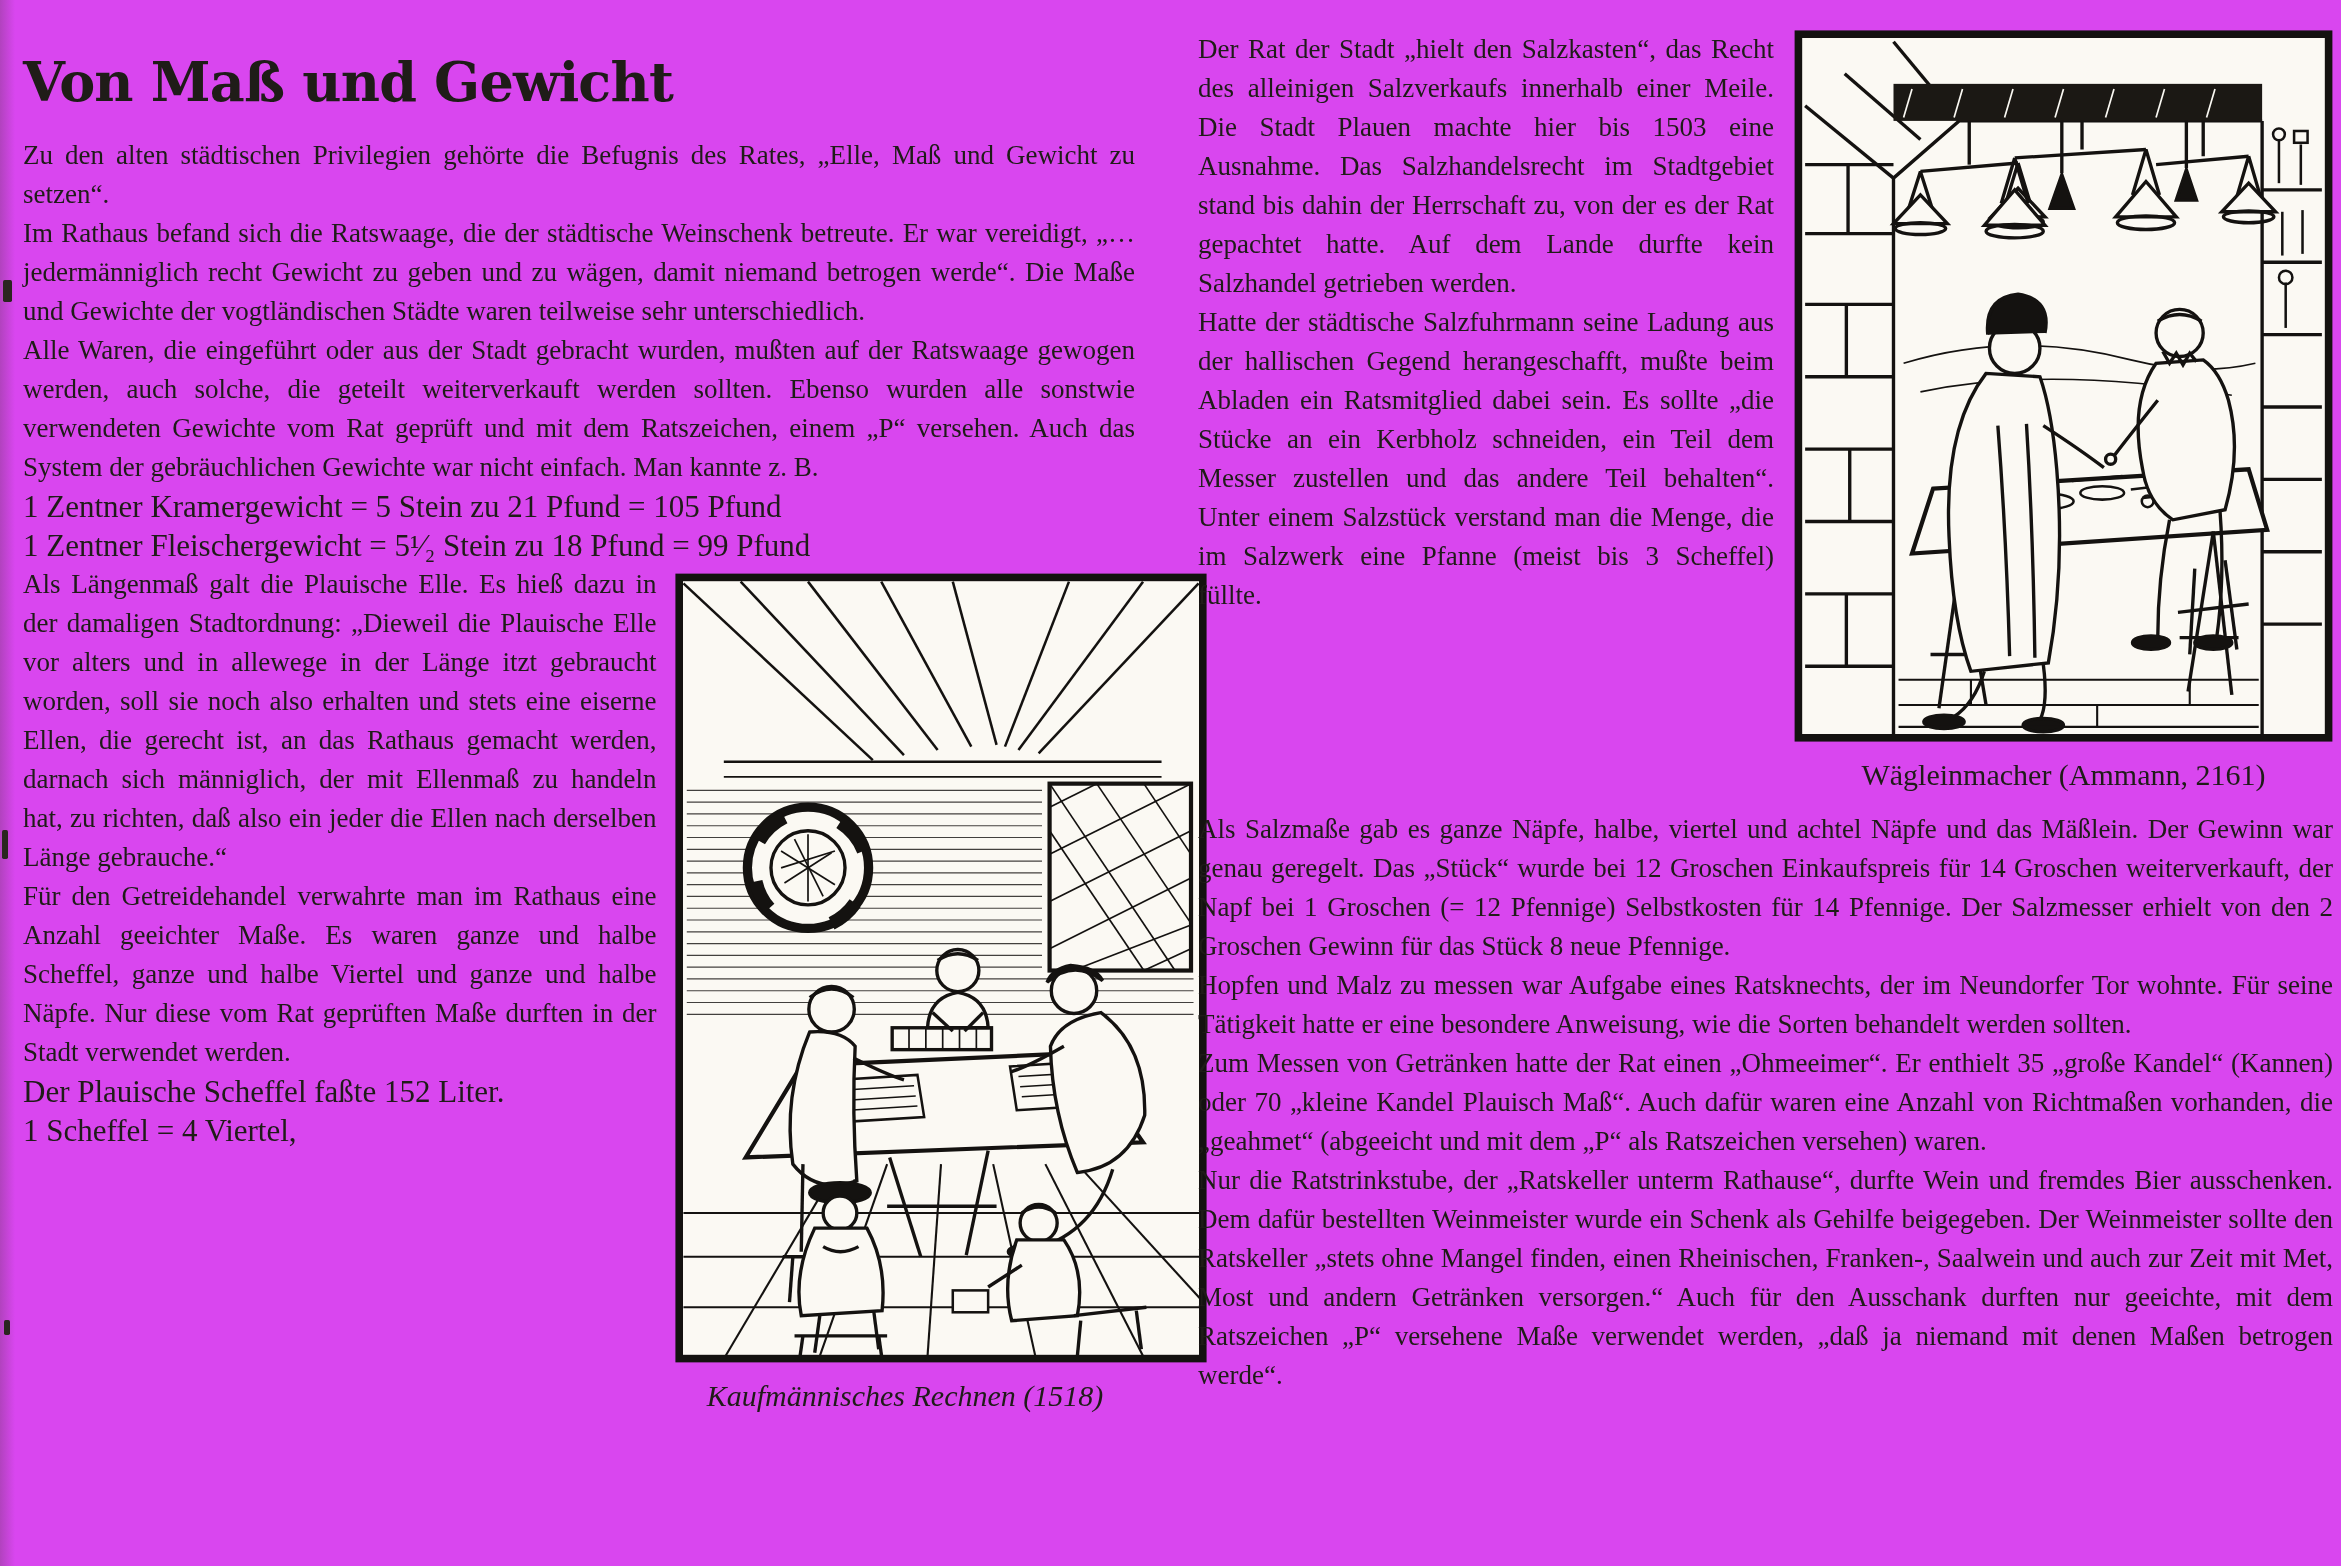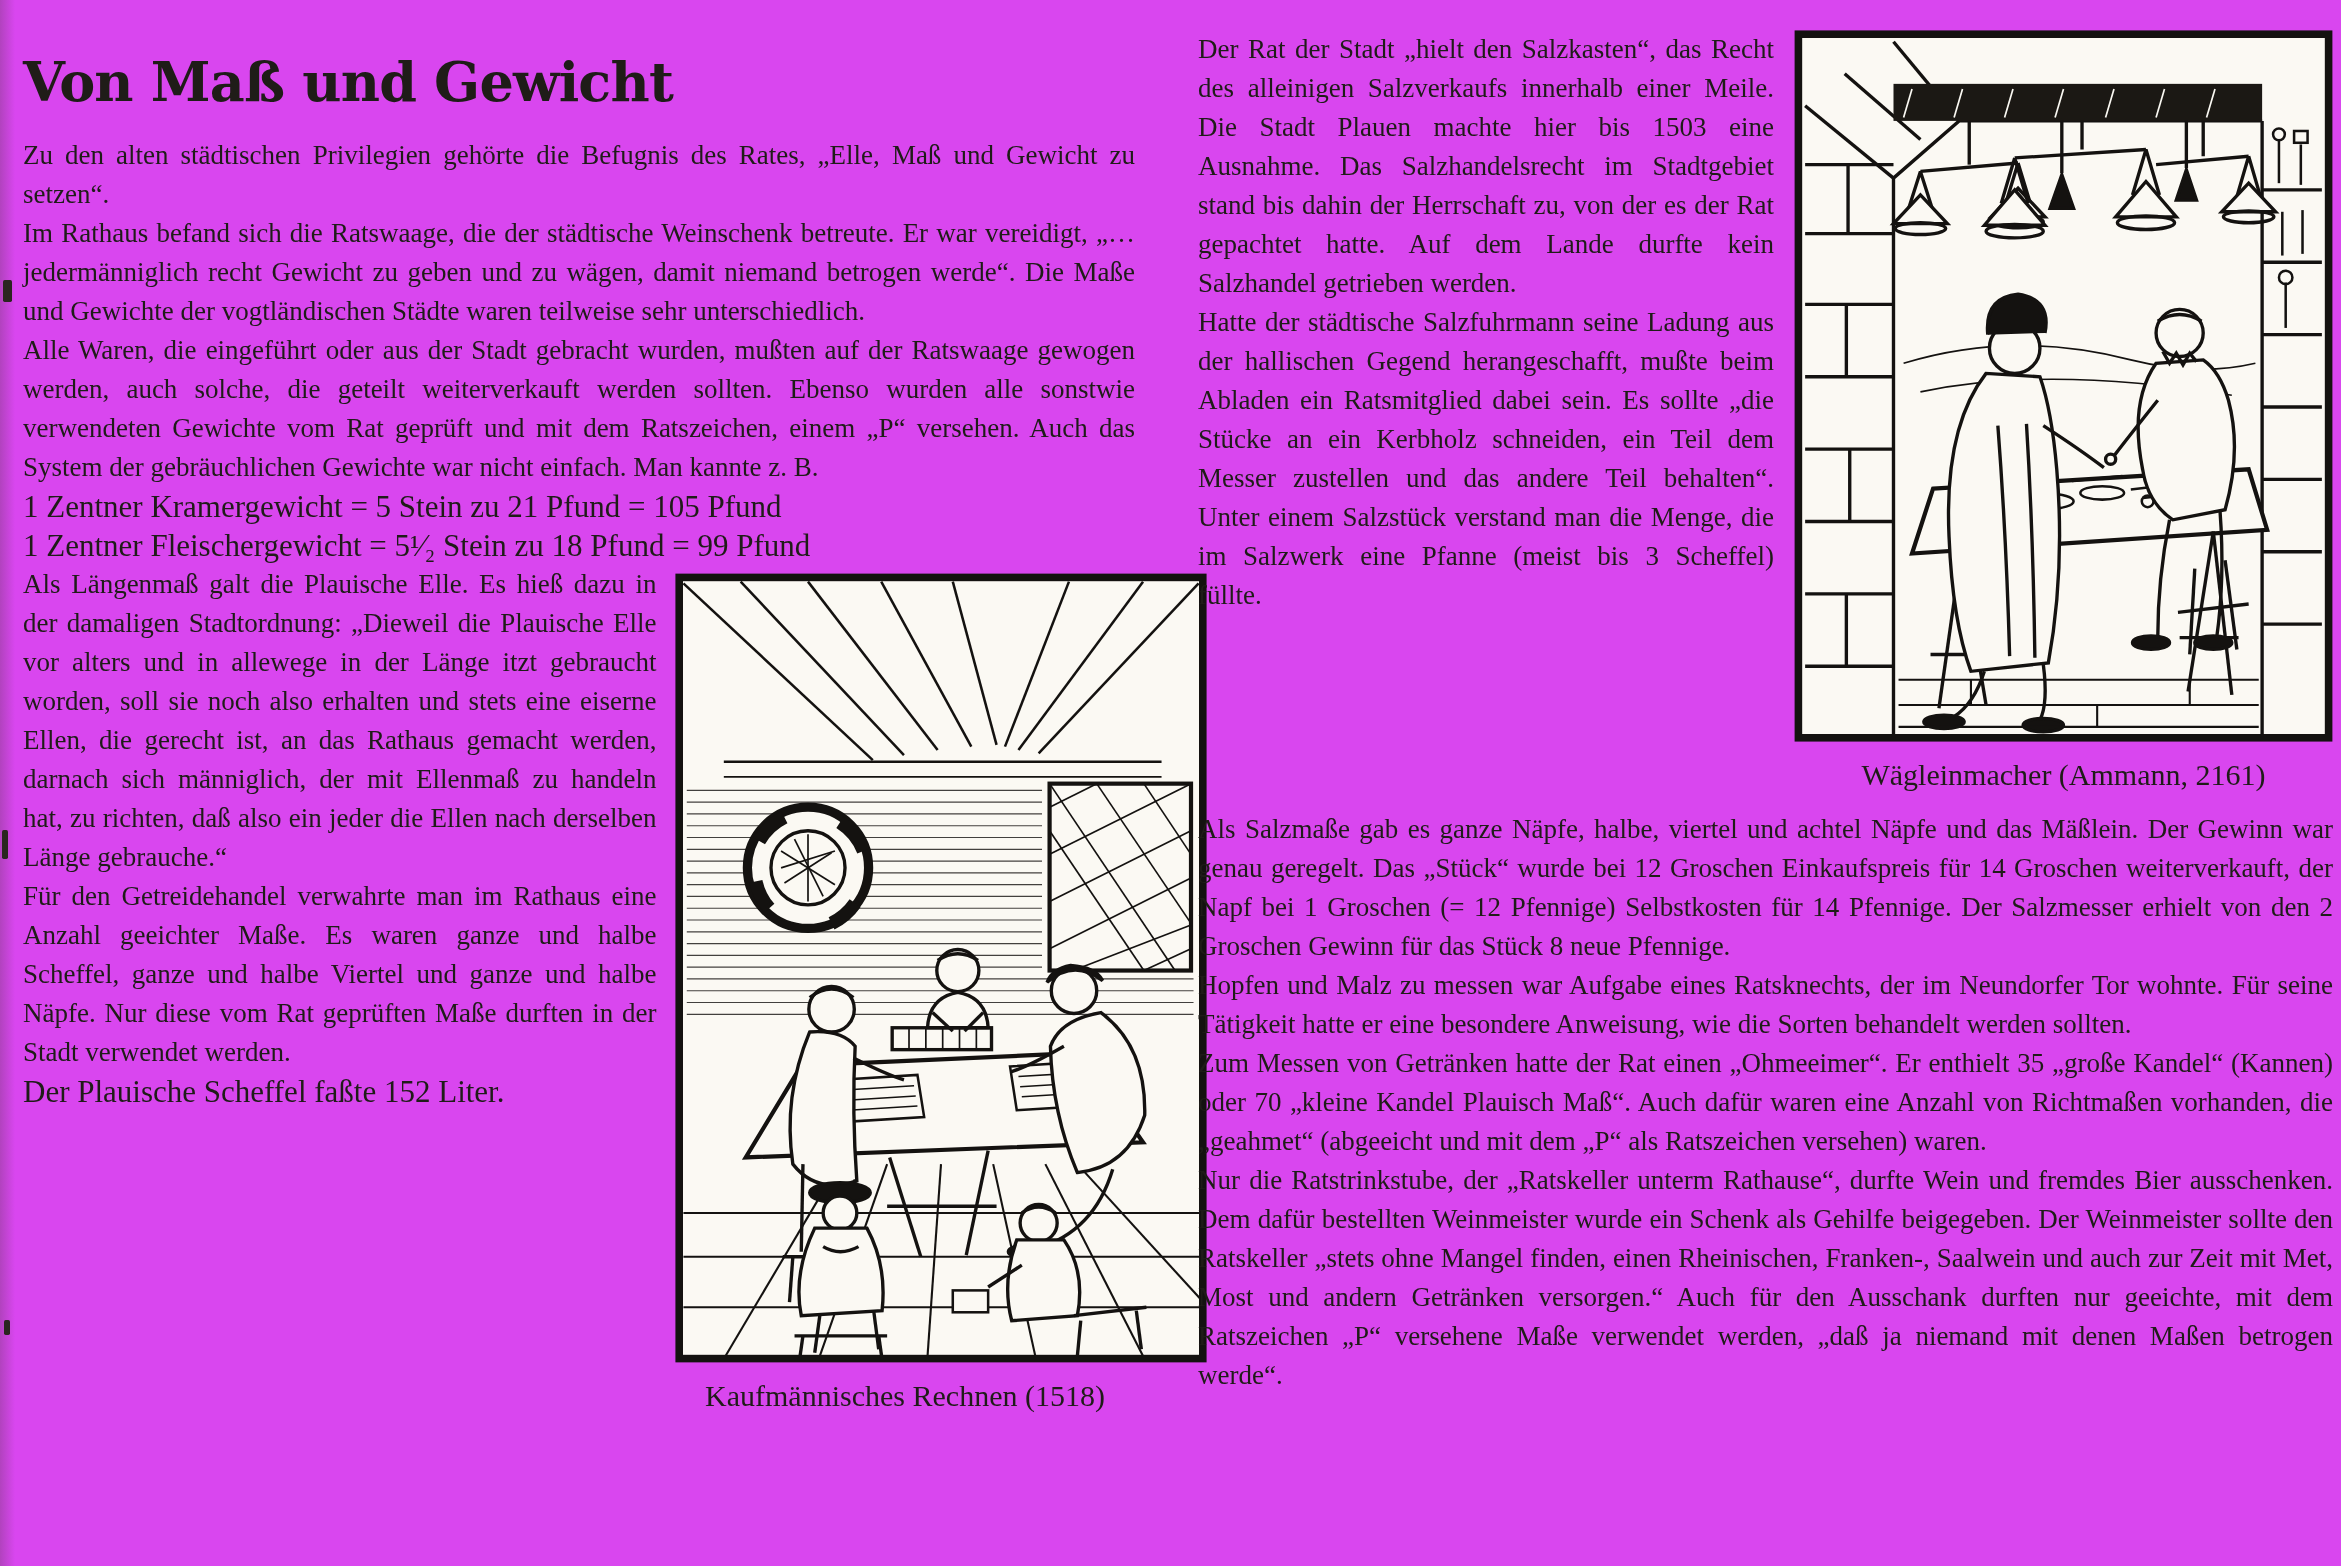--- a/index.html
+++ b/index.html
@@ -28,21 +28,21 @@
     margin:0 0 25px 0; line-height:1.05;
   }
   p.body-text {
     font-size:27px; line-height:39px;
     text-align:justify; text-justify:inter-word;
     margin:0;
   }
   .measure-line { font-size:31px; line-height:39px; margin:0; }
 
   figure { margin:0; }
-  .figure-left  { float:right; width:460px; margin:8.4px 0 5px 18.5px; }
+  .figure-left  { float:right; width:460px; margin:8.4px 0 5px 18.5px;font-style:italic; }
   .figure-right { float:right; width:539px; margin:0 0 11.8px 20px; }
   .figure-caption {
     font-size:30px; line-height:37px; text-align:center; margin-top:10px;
   }
   .clear-both { clear:both; padding-top:5px; }
   svg .paper { fill:#fbf9f3; }
 </style>
 </head>
 <body>
 
@@ -225,20 +225,21 @@
             <path d="M482 888 L478 930"></path>
             <path d="M548 876 L554 922"></path>
         </g>
       </svg>
       <figcaption class="figure-caption">Kaufmännisches Rechnen (1518)</figcaption>
     </figure>
 
     <p class="body-text">Als Längenmaß galt die Plauische Elle. Es hieß dazu in der damaligen Stadtordnung: „Dieweil die Plauische Elle vor alters und in allewege in der Länge itzt gebraucht worden, soll sie noch also erhalten und stets eine eiserne Ellen, die gerecht ist, an das Rathaus gemacht werden, darnach sich männiglich, der mit Ellenmaß zu handeln hat, zu richten, daß also ein jeder die Ellen nach derselben Länge gebrauche.“</p>
     <p class="body-text">Für den Getreidehandel verwahrte man im Rathaus eine Anzahl geeichter Maße. Es waren ganze und halbe Scheffel, ganze und halbe Viertel und ganze und halbe Näpfe. Nur diese vom Rat geprüften Maße durften in der Stadt verwendet werden.</p>
     <div class="measure-line">Der Plauische Scheffel faßte 152 Liter.</div>
+    <div class="measure-line">1 Scheffel = 4 Viertel,</div>
   </div>
 
   <div class="col col-right">
     <figure class="figure-right">
       <svg width="539" height="712" viewBox="0 0 640 846">
         <rect x="5" y="5" width="630" height="836" class="paper" stroke="#141210" stroke-width="9"></rect>
 
         <g stroke="#141210" stroke-width="4" fill="none">
           <path d="M118 841 V252 L118 176 L196 108 L556 108"></path>
           <path d="M13 160 H118"></path>

